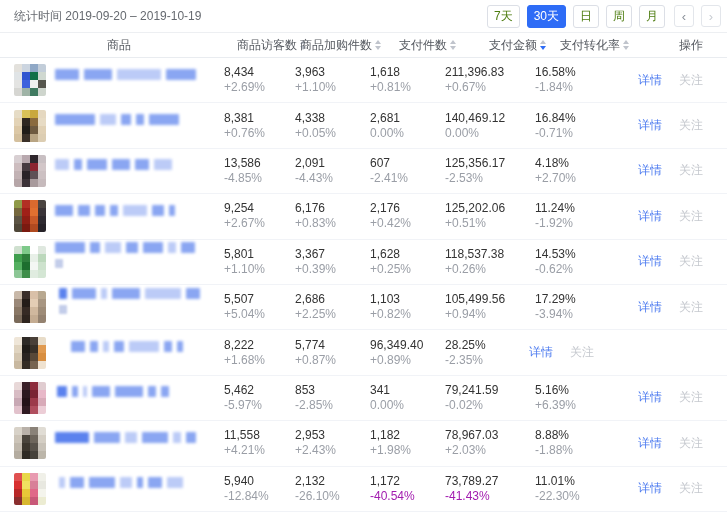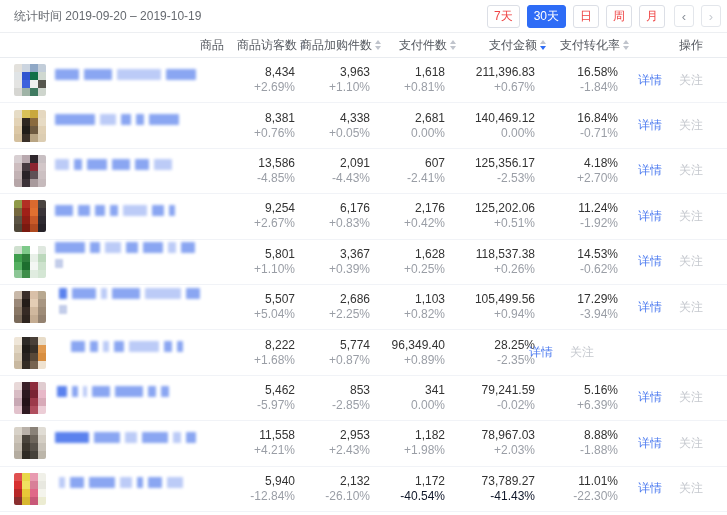--- a/index.html
+++ b/index.html
@@ -7,59 +7,59 @@
               font-family:"Liberation Sans","DejaVu Sans",sans-serif; }
   .app { width:727px; height:515px; background:#fff; }
 
   
   .topbar { height:33px; display:flex; align-items:center; justify-content:space-between;
             padding:0 6px 0 14px; border-bottom:1px solid #edeff2; }
   .stats { font-size:12px; color:#666a70; white-space:nowrap; }
   .controls { display:flex; align-items:center; }
   .btn-group { display:flex; align-items:center; }
   .range-btn { height:23px; min-width:26px; padding:0 6px; margin-left:7px; font-size:12px;
-               color:#ef4444; background:#fff; border:1px solid #dcdfe6; border-radius:3px;
+               color:#4d7c0f; background:#fff; border:1px solid #dcdfe6; border-radius:3px;
                display:flex; align-items:center; justify-content:center; cursor:pointer;
                font-family:inherit; }
   .range-btn.active { background:#2e6cf6; border-color:#2e6cf6; color:#fff; }
   .nav-btn { height:22px; width:20px; margin-left:7px; font-size:13px; line-height:1;
              background:#fff; border:1px solid #e3e6eb; border-radius:3px;
              display:flex; align-items:center; justify-content:center; cursor:pointer;
              color:#8a9099; font-family:inherit; }
   .nav-btn.disabled { color:#c8ccd2; }
   .nav-btn:first-of-type { margin-left:9px; }
 
   
   .thead, .trow { display:grid; grid-template-columns:224px 71px 75px 75px 90px 83px 1fr; }
   .thead { height:25px; align-items:center; border-bottom:1px solid #e9ecf0; }
   .th { font-size:12px; color:#54585f; display:flex; align-items:center; white-space:nowrap; }
   .th.align-right { justify-content:flex-end; }
-  .th.align-left { justify-content:flex-end; padding-left:14px; }
+  .th.align-left { justify-content:center; padding-left:14px; }
   .th-actions { padding-right:24px; }
   .caret { display:inline-flex; flex-direction:column; gap:2px; margin-left:3px; margin-right:-11px; }
   .caret i { display:block; width:0; height:0; border-left:3.5px solid transparent; border-right:3.5px solid transparent; }
   .caret .up   { border-bottom:4px solid #c0c4cc; }
   .caret .down { border-top:4px solid #c0c4cc; }
   .caret.desc .down { border-top-color:#2e6cf6; }
 
   .tbody { height:457px; }
   .trow { height:45.4px; align-items:center; border-bottom:1px solid #f1f3f7; }
   .td-product { display:flex; align-items:center; gap:9px; padding-left:14px; cursor:pointer; }
   .thumb { width:32px; height:32px; flex:none; border-radius:2px; overflow:hidden;
            display:grid; grid-template-columns:repeat(4,1fr); grid-template-rows:repeat(4,1fr); }
   .thumb i { display:block; width:100%; height:100%; }
   .namewrap { display:flex; flex-direction:column; gap:5px; transform:translateY(-6px); }
   .blurline { display:flex; gap:5px; align-items:center; height:11px; }
   .blurline b { display:block; height:11px; border-radius:1px; filter:blur(1.6px); }
   .blurline.line2 b { height:9px; filter:blur(1.2px); background:#c3cdea; }
 
-  .td-num { text-align:right; font-size:12px; line-height:15px; }
+  .td-num { font-size:12px; line-height:15px; }
   .td-num .value { color:#333333; }
   .td-num .delta { color:#9a9ea6; }
-  .td-num .delta.green { color:#0f172a; }
+  .td-num .delta.green { color:#a21caf; }
 
   .td-actions { display:flex; justify-content:flex-end; gap:17px; padding-right:24px; font-size:12px; }
   .td-actions a { text-decoration:none; cursor:pointer; white-space:nowrap; }
   .link-detail { color:#4e7cf0; }
   .link-follow { color:#c6c9cf; }
 </style>
 </head>
 <body>
 
 <div class="app">

